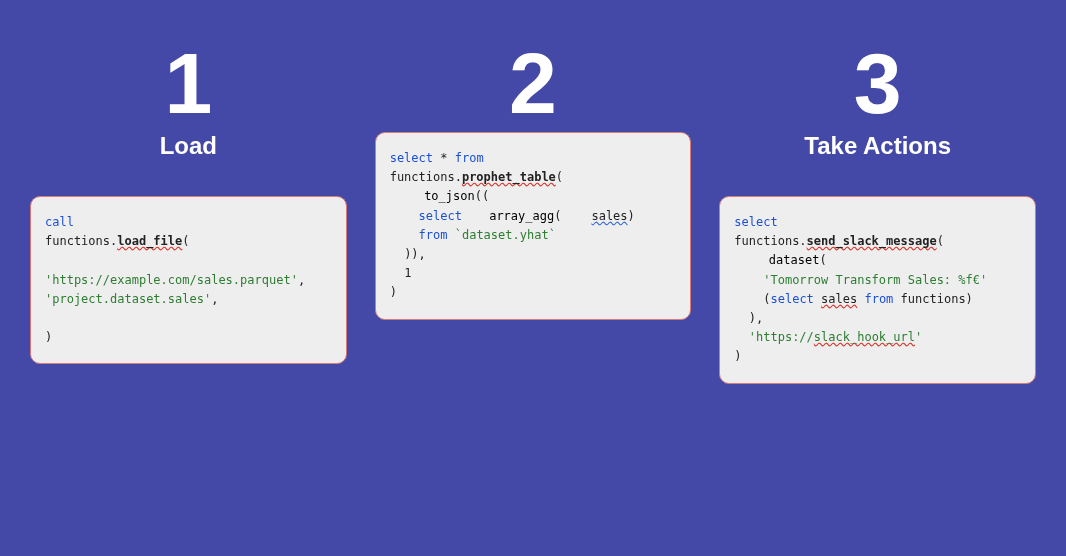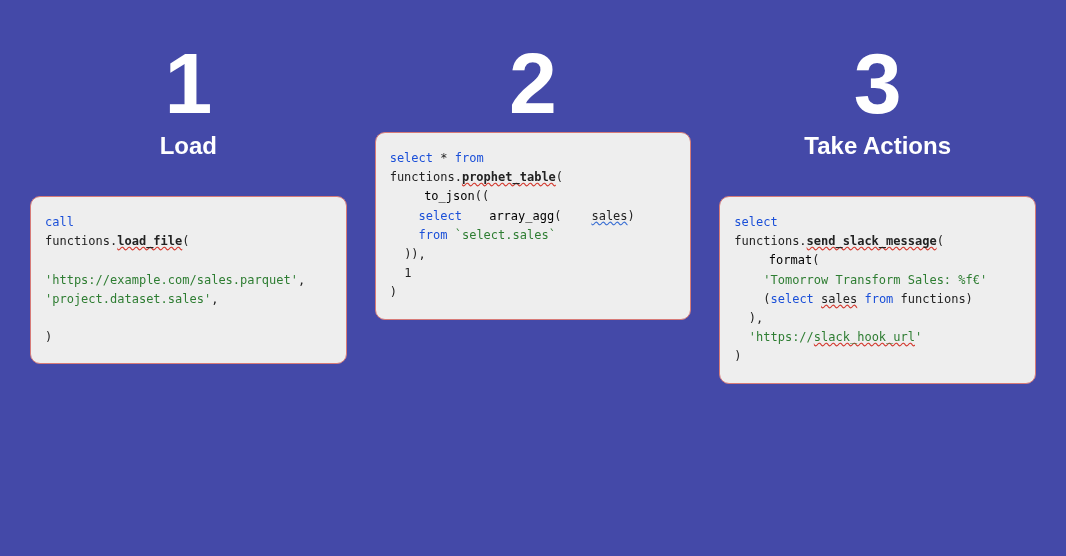--- a/index.html
+++ b/index.html
@@ -80,32 +80,32 @@
 <span></span>
 <span>)</span></div>
   </div>
 
   <div class="col">
     <div class="step-number">2</div>
     <div class="code-box"><span class="tok-kw">select</span><span> * </span><span class="tok-kw">from</span>
 <span class="tok-fn">functions.</span><span class="tok-bold squiggle-red">prophet_table</span><span>(</span>
 <span>  </span><span class="tok-blue">to_json</span><span>((</span>
 <span>    </span><span class="tok-kw">select</span><span> </span><span class="tok-blue">array_agg</span><span>(</span><span class="squiggle-blue">sales</span><span>)</span>
-<span>    </span><span class="tok-kw">from</span><span> </span><span class="tok-str">`select.sales`</span>
+<span>    </span><span class="tok-kw">from</span><span> </span><span class="tok-str">`dataset.yhat`</span>
 <span>  </span><span>)),</span>
 <span>  </span><span>1</span>
 <span>)</span></div>
   </div>
 
   <div class="col">
     <div class="step-number">3</div>
     <div class="step-title">Take Actions</div>
     <div class="code-box"><span class="tok-kw">select</span>
 <span class="tok-fn">functions.</span><span class="tok-bold squiggle-red">send_slack_message</span><span>(</span>
-<span>  </span><span class="tok-blue">format</span><span>(</span>
+<span>  </span><span class="tok-blue">dataset</span><span>(</span>
 <span>    </span><span class="tok-str">'Tomorrow Transform Sales: %f€'</span>
 <span>    </span><span>(</span><span class="tok-kw">select</span><span> </span><span class="squiggle-red">sales</span><span> </span><span class="tok-kw">from</span><span> </span><span>functions</span><span>)</span>
 <span>  </span><span>),</span>
 <span>  </span><span class="tok-str">'https://</span><span class="tok-str squiggle-red">slack_hook_url</span><span class="tok-str">'</span>
 <span>)</span></div>
   </div>
 
 </div>
 
 </body></html>

